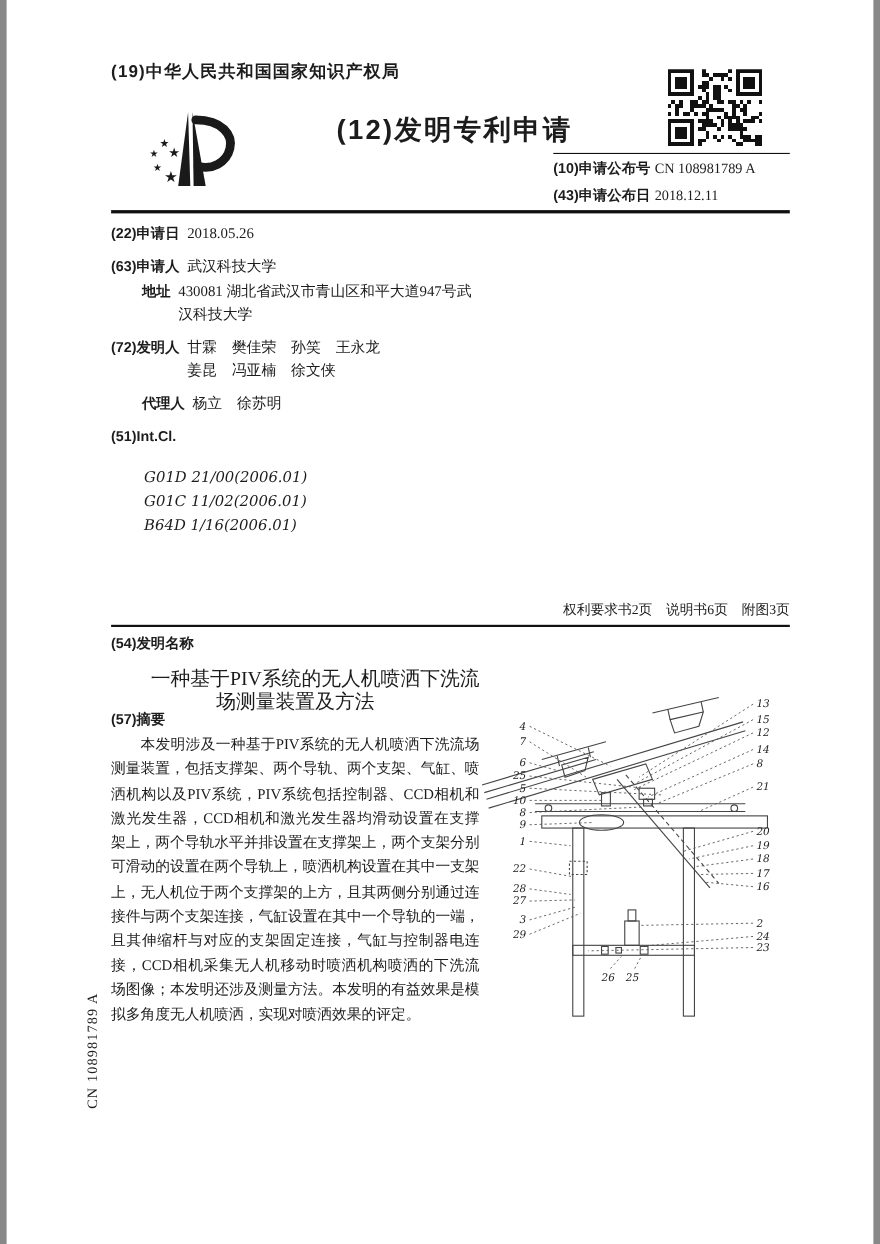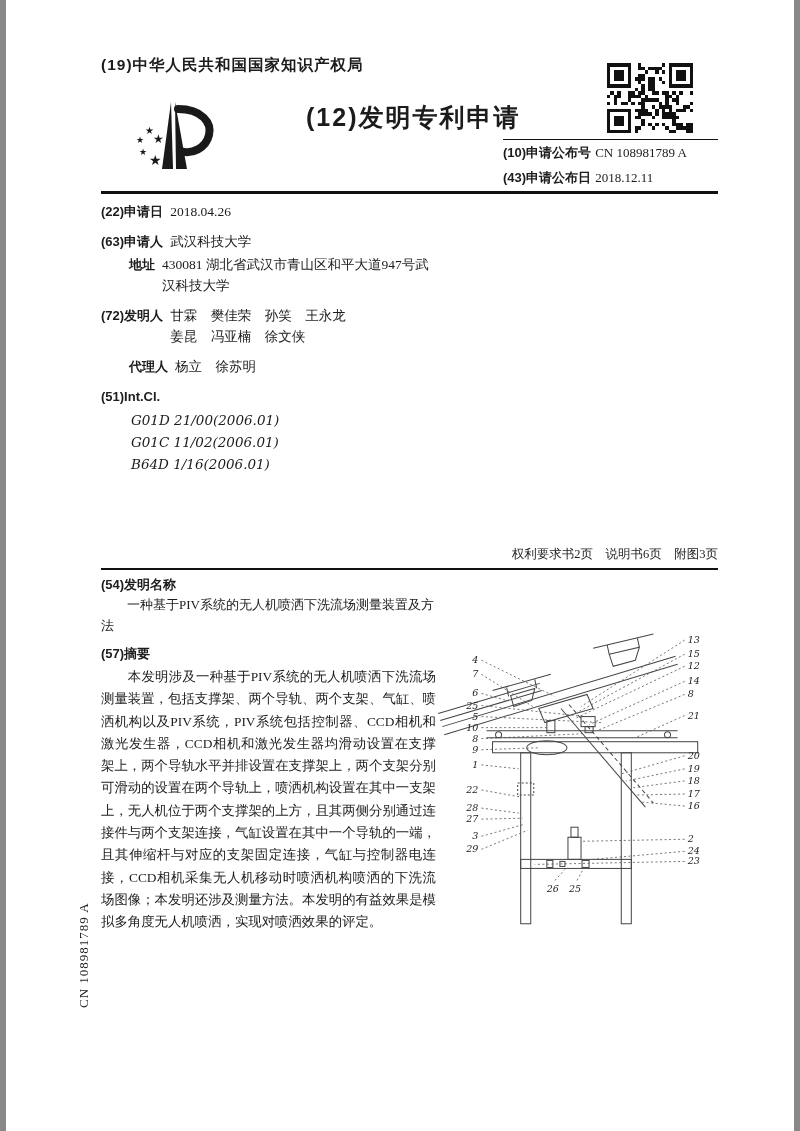--- a/index.html
+++ b/index.html
@@ -23,21 +23,21 @@
   #biblio{left:95px;top:201px;width:335px;}
   .entry{display:flex;margin-bottom:9px;line-height:21px;}
   .entry .lbl{margin-right:7px;}
   .entry .val{flex:1;}
   .sub{margin-left:28px;}
   .intcl-code{margin-left:30px;font-style:italic;font-size:13.5px;line-height:22px;
               font-family:"DejaVu Serif",serif;}
   #pages-line{left:420px;top:546px;width:292px;text-align:right;font-size:12.5px;}
   
   #sec54{left:95px;top:576px;width:335px;}
-  #sec54 .title{font-size:13px;line-height:21px;text-indent:2em;margin-top:0;}
+  #sec54 .title{font-size:18px;line-height:21px;text-indent:2em;margin-top:13px;text-align:center;}
   #sec57{left:95px;top:645px;width:335px;}
   #abstract{font-size:13.4px;line-height:22.3px;text-align:justify;text-indent:2em;margin-top:3px;}
   
   #side-number{left:70px;top:1008px;width:160px;transform:rotate(-90deg);
                transform-origin:0 0;font-size:13px;letter-spacing:1px;color:#222;}
   
   #qr{left:601px;top:63px;width:86px;height:70px;}
   #logo{left:120px;top:98px;width:95px;height:92px;}
   #figure{left:428px;top:616px;width:282px;height:352px;}
   svg text.fig-num{font-size:9.5px;font-style:italic;fill:#222;
@@ -232,21 +232,21 @@
       <span class="lbl">(43)申请公布日</span>
       <span class="val serif">2018.12.11</span>
     </div>
   </div>
 
   <div id="rule1" class="abs"></div>
 
   <div id="biblio" class="abs">
     <div class="entry">
       <span class="lbl">(22)申请日</span>
-      <span class="val serif">2018.04.26</span>
+      <span class="val serif">2018.05.26</span>
     </div>
     <div>
       <div class="entry" style="margin-bottom:2px">
         <span class="lbl">(63)申请人</span>
         <span class="val serif">武汉科技大学</span>
       </div>
       <div class="entry sub">
         <span class="lbl">地址</span>
         <span class="val serif" style="width:255px">430081 湖北省武汉市青山区和平大道947号武汉科技大学</span>
       </div>
@@ -256,21 +256,21 @@
       <span class="val serif pre">甘霖　樊佳荣　孙笑　王永龙
 姜昆　冯亚楠　徐文侠</span>
     </div>
     <div>
       <div class="entry sub">
         <span class="lbl">代理人</span>
         <span class="val serif">杨立　徐苏明</span>
       </div>
     </div>
     <div>
-      <div class="entry" style="margin-bottom:2px">
+      <div class="entry" style="margin-bottom:16px">
         <span class="lbl">(51)Int.Cl.</span>
       </div>
       <div class="intcl-code">G01D 21/00(2006.01)</div>
       <div class="intcl-code">G01C 11/02(2006.01)</div>
       <div class="intcl-code">B64D 1/16(2006.01)</div>
     </div>
   </div>
 
   <div id="pages-line" class="abs serif">权利要求书2页　说明书6页　附图3页</div>
 

